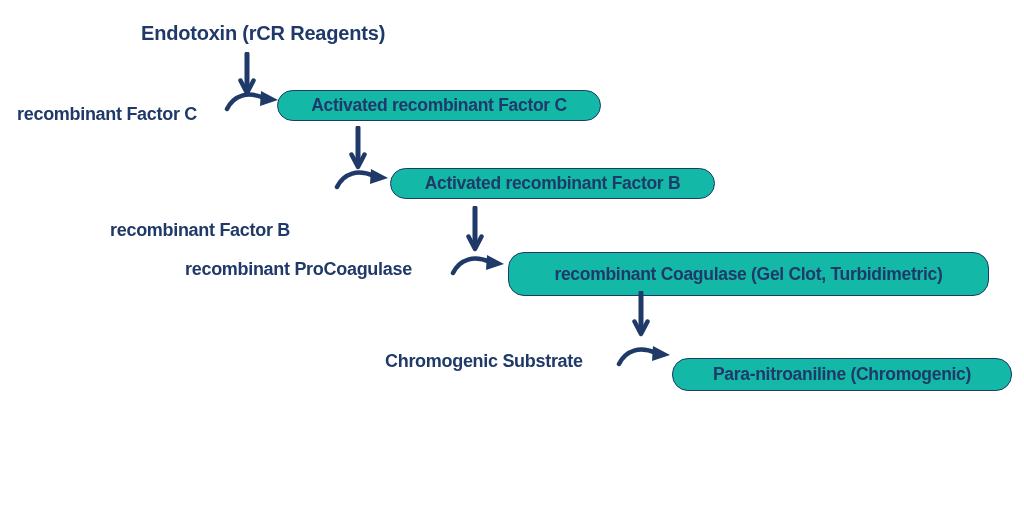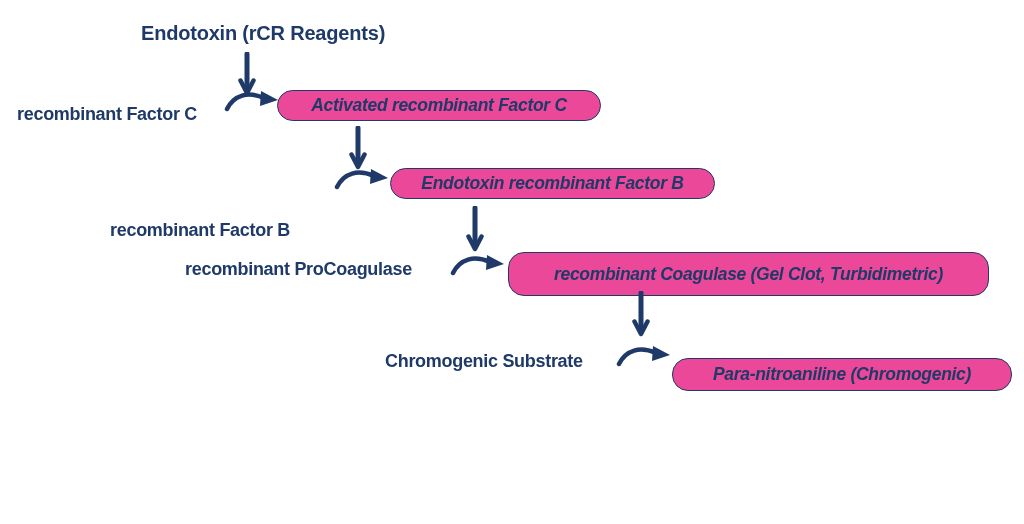--- a/index.html
+++ b/index.html
@@ -25,31 +25,30 @@
   }
   .label {
     font-size: 18px;
     font-weight: bold;
     letter-spacing: -0.3px;
     white-space: nowrap;
   }
   .node-box {
     border: 1.6px solid #1f3a68;
     border-radius: 16px;
-    background: #ec4899;
+    background: #14b8a6;
     display: flex;
     align-items: center;
     justify-content: center;
     font-size: 17.5px;
     font-weight: bold;
     letter-spacing: -0.3px;
     white-space: nowrap;
     box-sizing: border-box;
     padding: 8px 10px;
-    font-style: italic;
   }
   .annotation {
     font-size: 18px;
     font-weight: bold;
     font-style: italic;
     color: #4bae4f;
     text-align: center;
     line-height: 21px;
     letter-spacing: -0.2px;
   }
@@ -85,21 +84,21 @@
     </svg>
   </div>
 
   <div class="abs label" style="left:110px; top:174px;margin-top:46px;">recombinant Factor B</div>
   <div class="abs" style="left:334px; top:166px;">
     <svg class="arrow-svg" width="56" height="26" viewBox="0 0 56 26">
       <path d="M3 21 C10 7 24 3 40 10" fill="none" stroke="#1f3a68" stroke-width="4.5" stroke-linecap="round"></path>
       <path d="M37 3 L54 12 L36 18 Z" fill="#1f3a68"></path>
     </svg>
   </div>
-  <div class="abs node-box" style="left:390px; top:168px; width:325px; height:31px;">Endotoxin recombinant Factor B</div>
+  <div class="abs node-box" style="left:390px; top:168px; width:325px; height:31px;">Activated recombinant Factor B</div>
 
   <div class="abs" style="left:464px; top:206px;">
     <svg class="arrow-svg" width="22" height="46" viewBox="0 0 22 46">
       <path d="M11 2 L11 38" fill="none" stroke="#1f3a68" stroke-width="5" stroke-linecap="round"></path>
       <path d="M4.5 30.5 L11 43 L17.5 30.5" fill="none" stroke="#1f3a68" stroke-width="4.5" stroke-linecap="round" stroke-linejoin="round"></path>
     </svg>
   </div>
 
   <div class="abs label" style="left:185px; top:259px;">recombinant ProCoagulase</div>
   <div class="abs" style="left:450px; top:252px;">

